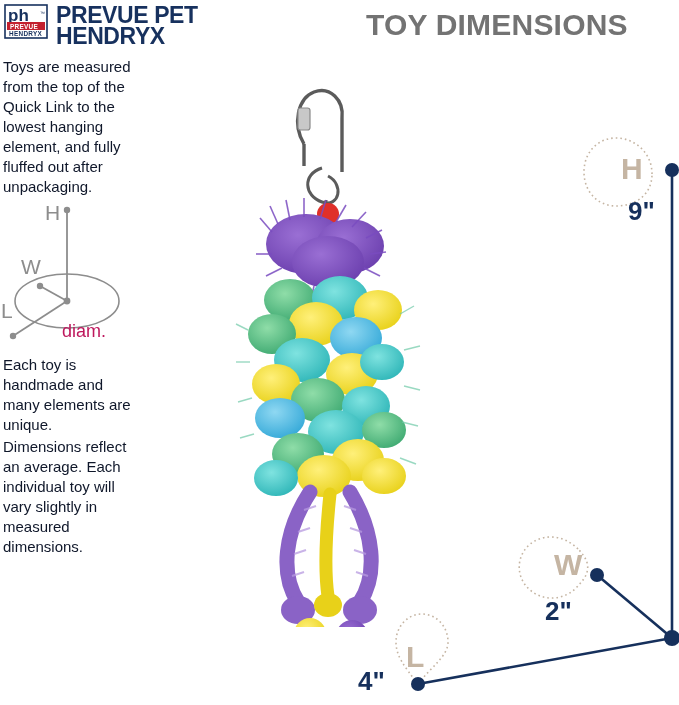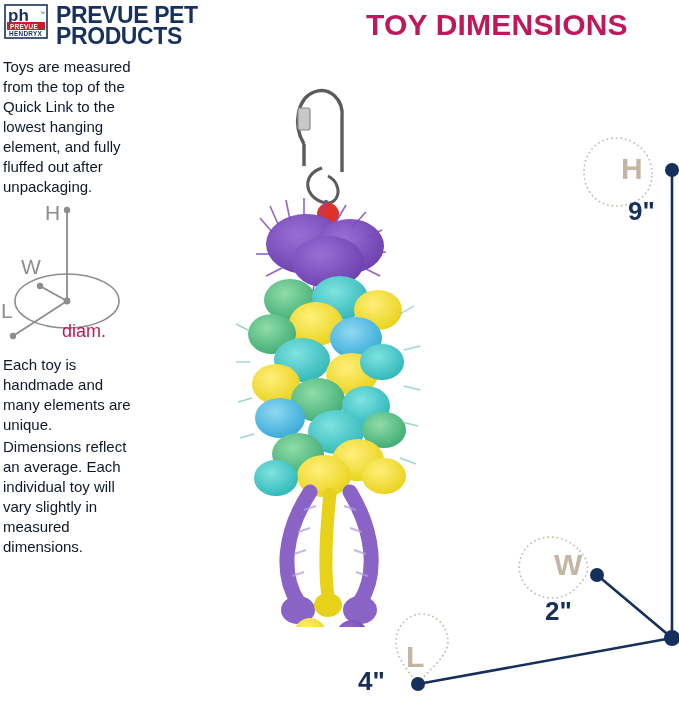--- a/index.html
+++ b/index.html
@@ -21,21 +21,21 @@
     width:200px;
     font-size:23px; line-height:0.92;
     font-weight:bold; color:#17315e;
     letter-spacing:-0.4px;
   }
 
   
   .page-title {
     position:absolute; left:366px; top:8px;
     font-size:30px; font-weight:bold;
-    color:#be185d; letter-spacing:0.2px;
+    color:#737373; letter-spacing:0.2px;
     white-space:nowrap;
   }
 
   
   .side-para {
     position:absolute; left:3px;
     width:140px;
     font-size:15px; line-height:1.33;
     color:#0f172a;
   }
@@ -82,21 +82,21 @@
     <svg class="logo-svg" viewBox="0 0 48 36" xmlns="http://www.w3.org/2000/svg">
       <rect x="1" y="1" width="42" height="33" fill="#ffffff" stroke="#17315e" stroke-width="1.6"></rect>
       <text x="4" y="17" font-family="Liberation Sans, sans-serif" font-size="17" font-weight="bold" fill="#17315e">ph</text>
       <text x="36" y="11" font-family="Liberation Sans, sans-serif" font-size="5" fill="#17315e">™</text>
       <rect x="3" y="18" width="38" height="8" fill="#c3202e"></rect>
       <text x="6" y="24.6" font-family="Liberation Sans, sans-serif" font-size="6.4" font-weight="bold" fill="#ffffff" letter-spacing="0.3">PREVUE</text>
       <text x="5" y="32.4" font-family="Liberation Sans, sans-serif" font-size="6.4" font-weight="bold" fill="#17315e" letter-spacing="0.3">HENDRYX</text>
     </svg>
   </div>
 
-  <div class="brand-title">PREVUE PET PRODUCTS</div>
+  <div class="brand-title">PREVUE PET HENDRYX</div>
 
   <div class="page-title">TOY DIMENSIONS</div>
 
   <div class="side-para" id="para-top">Toys are measured from the top of the Quick Link to the lowest hanging element, and fully fluffed out after unpackaging.</div>
 
   <div class="axis-diagram">
     <svg width="140" height="155" viewBox="0 0 140 155" xmlns="http://www.w3.org/2000/svg">
       <ellipse cx="67" cy="105" rx="52" ry="27" fill="none" stroke="#8d8d8d" stroke-width="1.6"></ellipse>
       <line x1="67" y1="105" x2="67" y2="14" stroke="#8d8d8d" stroke-width="1.8"></line>
       <circle cx="67" cy="14" r="3.2" fill="#8d8d8d"></circle>

